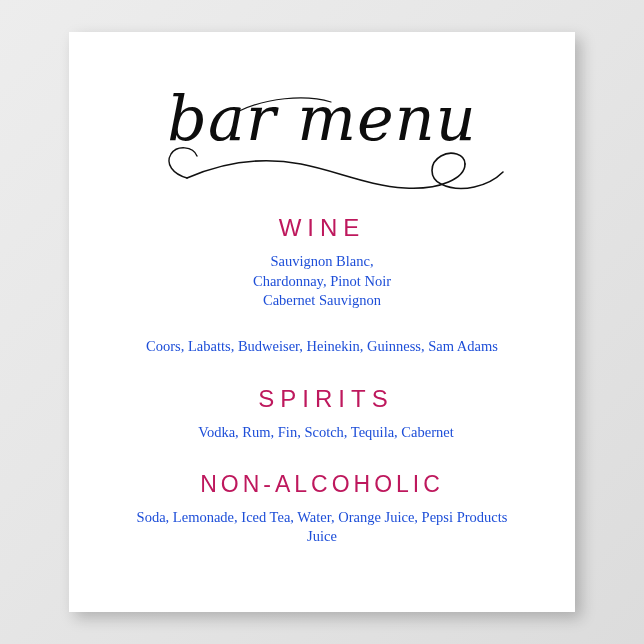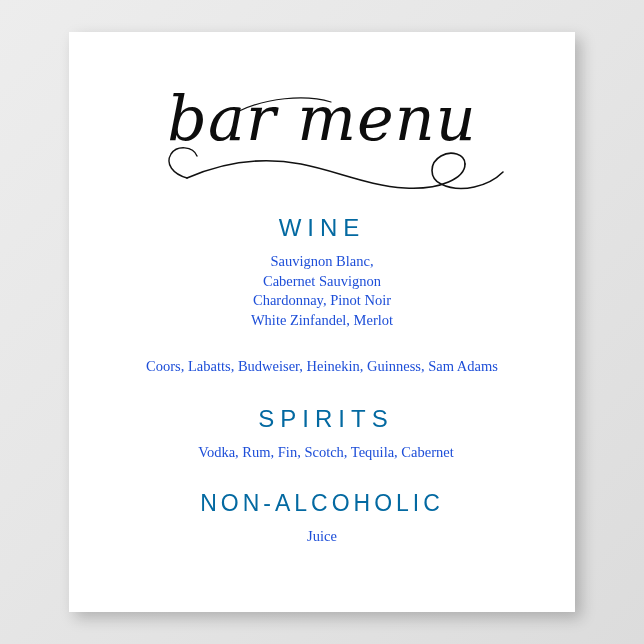--- a/index.html
+++ b/index.html
@@ -72,21 +72,21 @@
     margin-top: 4px;
   }
   .section {
     text-align: center;
     margin-bottom: 26px;
   }
   .section-head {
     font-family: "Liberation Sans", sans-serif;
     font-size: 24px;
     letter-spacing: 6px;
-    color: #0369a1;
+    color: #be185d;
     font-weight: 400;
     margin-bottom: 10px;
   }
   .section-items {
     font-family: "Liberation Serif", serif;
     font-size: 14.5px;
     color: #1d4ed8;
     line-height: 1.36;
   }
   .section-items div {
@@ -115,42 +115,42 @@
         </svg>
         <div class="title-script">bar menu</div>
       </div>
 
       <div class="sections">
 
         <div class="section sec-wine">
           <div class="section-head">WINE</div>
           <div class="section-items">
             <div>Sauvignon Blanc,</div>
+            <div>Chardonnay, Pinot Noir</div>
             <div>Cabernet Sauvignon</div>
-            <div>Chardonnay, Pinot Noir</div>
-            <div>White Zinfandel, Merlot</div>
           </div>
         </div>
 
         <div class="section sec-beer">
           <div class="section-items">
             <div>Coors, Labatts, Budweiser, Heinekin, Guinness, Sam Adams</div>
           </div>
         </div>
 
         <div class="section sec-spirits">
           <div class="section-head">SPIRITS</div>
           <div class="section-items">
             <div>Vodka, Rum, Fin, Scotch, Tequila, Cabernet</div>
           </div>
         </div>
 
         <div class="section sec-non">
           <div class="section-head">NON-ALCOHOLIC</div>
           <div class="section-items">
+            <div>Soda, Lemonade, Iced Tea, Water, Orange Juice, Pepsi Products</div>
             <div>Juice</div>
           </div>
         </div>
 
       </div>
     </div>
   </div>
 </div>
 
 </body></html>

